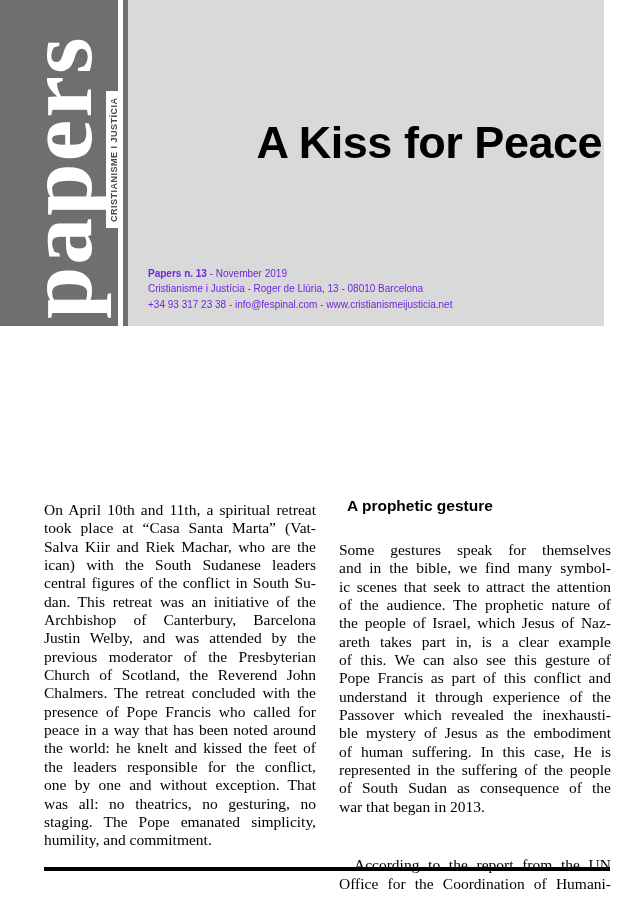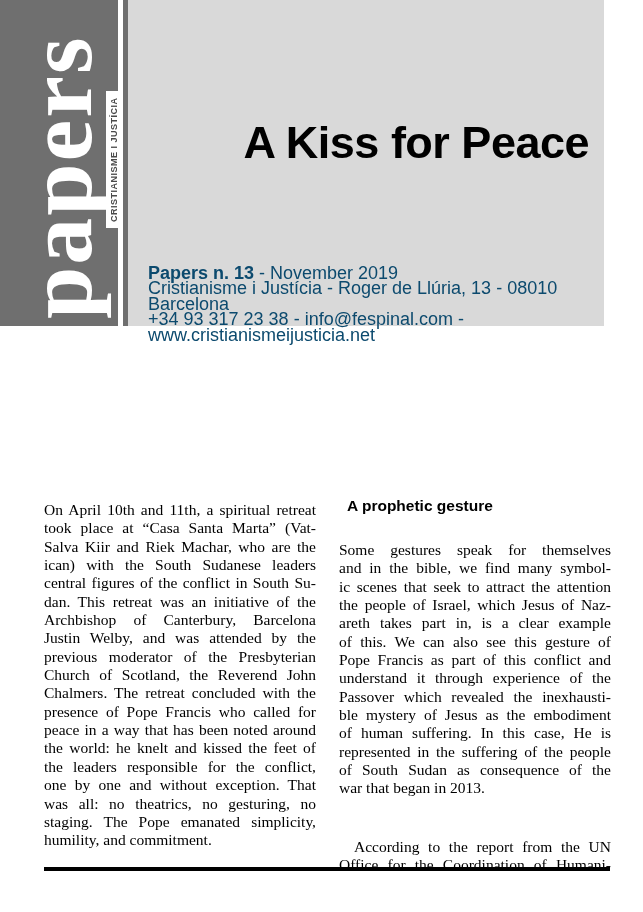--- a/index.html
+++ b/index.html
@@ -31,27 +31,27 @@
     font-size:9px;font-weight:bold;letter-spacing:0.5px;
     padding:3px 6px;white-space:nowrap;
   }
   
   .panel{
     position:absolute;left:123px;top:0;width:476px;height:326px;
     background:var(--panel);
     border-left:5px solid var(--banner);
   }
   .page-title{
-    position:absolute;right:15px;top:120px;
+    position:absolute;right:2px;top:120px;
     font-weight:bold;font-size:45px;line-height:1.0;
     letter-spacing:-0.5px;white-space:nowrap;color:#000;
   }
   .issue-block{
     position:absolute;left:20px;top:266px;
-    font-size:18px;line-height:15.4px;color:#0c4a6e;
+    font-size:10px;line-height:15.4px;color:#6d28d9;
   }
   .issue-block .b{font-weight:bold;}
   
   .columns{
     position:absolute;left:44px;top:497px;width:567px;
     display:flex;gap:23px;
   }
   .col{width:272px;}
   .col-left{padding-top:4px;}
   .line{
@@ -114,20 +114,21 @@
         <div class="line">was all: no theatrics, no gesturing, no</div>
         <div class="line">staging. The Pope emanated simplicity,</div>
         <div class="line last">humility, and commitment.</div>
       </div>
     <div class="col col-right">
       <div class="col-heading">A prophetic gesture</div>
       <div>
           <div class="line">Some gestures speak for themselves</div>
           <div class="line">and in the bible, we find many symbol-</div>
           <div class="line">ic scenes that seek to attract the attention</div>
+          <div class="line">of the audience. The prophetic nature of</div>
           <div class="line">the people of Israel, which Jesus of Naz-</div>
           <div class="line">areth takes part in, is a clear example</div>
           <div class="line">of this. We can also see this gesture of</div>
           <div class="line">Pope Francis as part of this conflict and</div>
           <div class="line">understand it through experience of the</div>
           <div class="line">Passover which revealed the inexhausti-</div>
           <div class="line">ble mystery of Jesus as the embodiment</div>
           <div class="line">of human suffering. In this case, He is</div>
           <div class="line">represented in the suffering of the people</div>
           <div class="line">of South Sudan as consequence of the</div>

